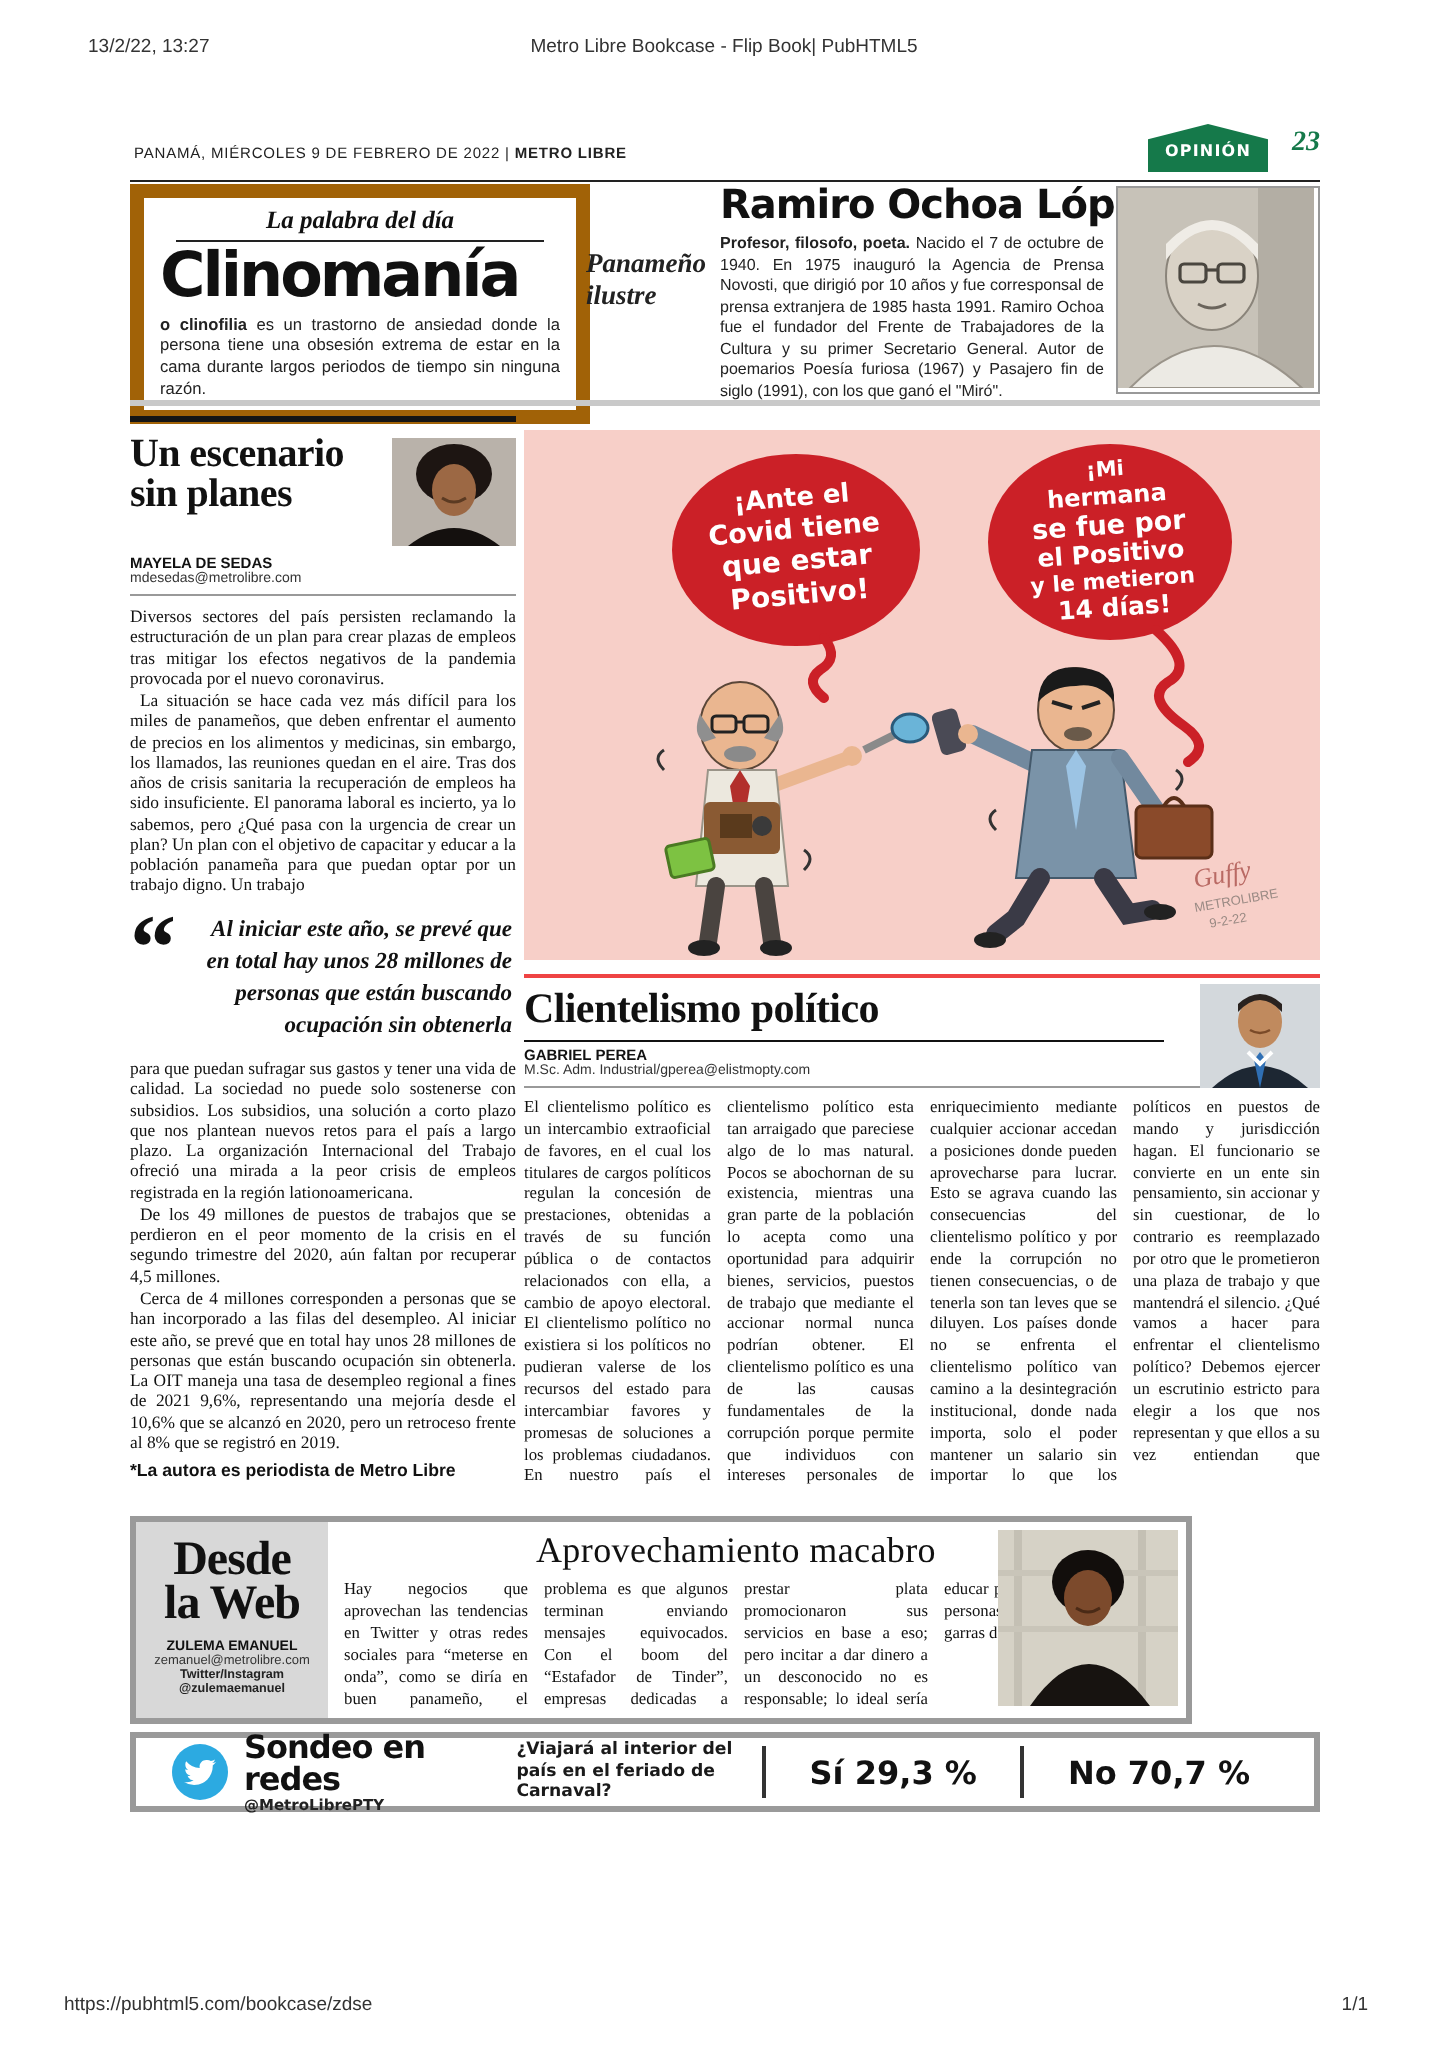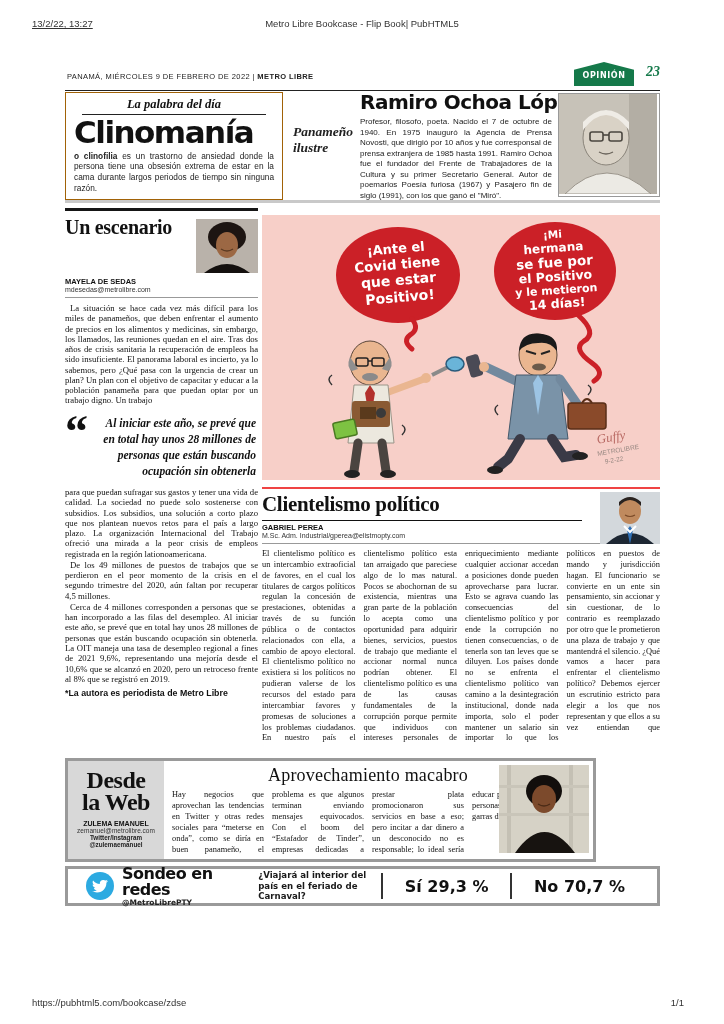--- a/index.html
+++ b/index.html
@@ -1,49 +1,49 @@
 <!DOCTYPE html>
 <html><head>
 <meta charset="utf-8">
 <style>
   html,body{margin:0;padding:0;background:#fff;}
   body{width:724px;height:1024px;position:relative;font-family:"Liberation Serif",serif;color:#111;overflow:hidden;}
 
   
   .print-header{position:absolute;top:18px;left:32px;right:32px;height:14px;font-family:"Liberation Sans",sans-serif;font-size:9.5px;color:#333;}
-  .print-header .dt{position:absolute;left:0;top:0;text-decoration:underline;}
+  .print-header .dt{position:absolute;left:12px;top:0;}
   .print-header .doc{position:absolute;left:0;right:0;text-align:center;top:0;}
   .print-footer{position:absolute;bottom:16px;left:32px;right:40px;font-family:"Liberation Sans",sans-serif;font-size:9.5px;color:#333;}
   .print-footer .url{position:absolute;left:0;bottom:0;}
   .print-footer .pg{position:absolute;right:0;bottom:0;}
 
   
   .paper{position:absolute;left:65px;top:60px;width:595px;height:900px;background:#fff;}
 
   
   .masthead{position:absolute;top:8px;left:0;right:0;height:22px;border-bottom:1.5px solid #222;}
   .dateline{position:absolute;left:2px;top:4px;font-family:"Liberation Sans",sans-serif;font-size:7.5px;letter-spacing:.4px;color:#222;}
   .dateline b{font-weight:800;}
   .badge-wrap{position:absolute;right:0;top:-6px;width:86px;height:26px;}
   .opinion-badge{position:absolute;left:0;top:0;width:60px;height:24px;background:#15794a;clip-path:polygon(0 32%,50% 0,100% 32%,100% 100%,0 100%);}
   .opinion-badge span{position:absolute;left:0;right:0;top:9px;text-align:center;color:#fff;font-family:"DejaVu Sans",sans-serif;font-weight:bold;font-size:8px;letter-spacing:.6px;}
   .page-no{position:absolute;right:0;top:2px;font-family:"Liberation Serif",serif;font-style:italic;font-weight:bold;font-size:14px;color:#15794a;}
 
   
   .top-section{position:absolute;top:32px;left:0;width:595px;height:108px;}
-  .word-box{position:absolute;left:0;top:0;width:200px;height:98px;border:1px solid #a16207;padding:4px 8px;}
+  .word-box{position:absolute;left:0;top:0;width:200px;height:98px;border:7px solid #a16207;padding:4px 8px;}
   .kicker{font-style:italic;font-weight:bold;font-size:12.5px;text-align:center;border-bottom:1px solid #222;padding-bottom:2px;margin:0 8px;}
   .word{font-family:"DejaVu Sans",sans-serif;font-weight:800;font-size:31px;letter-spacing:-1.5px;text-align:left;line-height:1.05;margin-top:1px;}
   .worddef{font-family:"Liberation Sans",sans-serif;font-size:8.3px;line-height:1.3;text-align:justify;margin-top:2px;color:#222;}
   .worddef b{font-weight:800;}
   .ilustre-label{position:absolute;left:228px;top:32px;width:62px;font-style:italic;font-weight:bold;font-size:13.5px;line-height:1.15;color:#222;}
   .ilustre-block{position:absolute;left:295px;top:0;width:300px;height:106px;}
   .ilustre-name{font-family:"DejaVu Sans",sans-serif;font-weight:800;font-size:20px;letter-spacing:-.5px;line-height:1;}
   .ilustre-bio{width:192px;font-family:"Liberation Sans",sans-serif;font-size:8px;line-height:1.32;text-align:justify;margin-top:5px;color:#222;}
-  .ilustre-bio b{font-weight:400;}
+  .ilustre-bio b{font-weight:700;}
   .ramiro-photo{position:absolute;right:0;top:1px;width:100px;height:102px;border:1px solid #999;}
 
   .divider{position:absolute;top:140px;left:0;width:595px;height:3px;background:#c9c9c9;}
 
   
   .main{position:absolute;top:146px;left:0;width:595px;}
   .col-left{position:absolute;left:0;top:2px;width:193px;}
   .black-bar{height:3px;background:#151515;margin-bottom:6px;}
   .esc-head{position:relative;height:58px;}
   .esc-title{font-weight:bold;font-size:20px;line-height:1.02;letter-spacing:-.3px;}
@@ -149,36 +149,38 @@
 
   <div class="divider"></div>
 
   <div class="main">
 
     <div class="col-left">
       <div class="black-bar"></div>
       <div class="esc-head">
         <div class="esc-title">
           <div>Un escenario</div>
+          <div>sin planes</div>
         </div>
         <div class="mayela-photo">
           <svg width="62" height="54" viewBox="0 0 62 54">
             <rect width="62" height="54" fill="#b9b2aa"></rect>
             <ellipse cx="31" cy="18" rx="19" ry="15" fill="#1d1512"></ellipse>
             <ellipse cx="31" cy="26" rx="11" ry="13" fill="#9c6844"></ellipse>
             <path d="M25 30 Q31 34 37 30" fill="none" stroke="#5b3a22" stroke-width="1.4"></path>
             <path d="M8 54 Q31 36 54 54 Z" fill="#14100e"></path>
           </svg>
         </div>
       </div>
       <div class="byline">MAYELA DE SEDAS</div>
       <div class="byline-mail">mdesedas@metrolibre.com</div>
       <div class="thin-rule"></div>
 
       <div class="esc-body">
+        <p>Diversos sectores del país persisten reclamando la estructuración de un plan para crear plazas de empleos tras mitigar los efectos negativos de la pandemia provocada por el nuevo coronavirus.</p>
         <p class="indent">La situación se hace cada vez más difícil para los miles de panameños, que deben enfrentar el aumento de precios en los alimentos y medicinas, sin embargo, los llamados, las reuniones quedan en el aire. Tras dos años de crisis sanitaria la recuperación de empleos ha sido insuficiente. El panorama laboral es incierto, ya lo sabemos, pero ¿Qué pasa con la urgencia de crear un plan? Un plan con el objetivo de capacitar y educar a la población panameña para que puedan optar por un trabajo digno. Un trabajo</p>
         <div class="quote-block">
           <div class="qmark">“</div>
           <div class="qtext">Al iniciar este año, se prevé que en total hay unos 28 millones de personas que están buscando ocupación sin obtenerla</div>
         </div>
         <p>para que puedan sufragar sus gastos y tener una vida de calidad. La sociedad no puede solo sostenerse con subsidios. Los subsidios, una solución a corto plazo que nos plantean nuevos retos para el país a largo plazo. La organización Internacional del Trabajo ofreció una mirada a la peor crisis de empleos registrada en la región lationoamericana.</p>
         <p class="indent">De los 49 millones de puestos de trabajos que se perdieron en el peor momento de la crisis en el segundo trimestre del 2020, aún faltan por recuperar 4,5 millones.</p>
         <p class="indent">Cerca de 4 millones corresponden a personas que se han incorporado a las filas del desempleo. Al iniciar este año, se prevé que en total hay unos 28 millones de personas que están buscando ocupación sin obtenerla. La OIT maneja una tasa de desempleo regional a fines de 2021 9,6%, representando una mejoría desde el 10,6% que se alcanzó en 2020, pero un retroceso frente al 8% que se registró en 2019.</p>
         <div class="footnote">*La autora es periodista de Metro Libre</div>
       </div>

